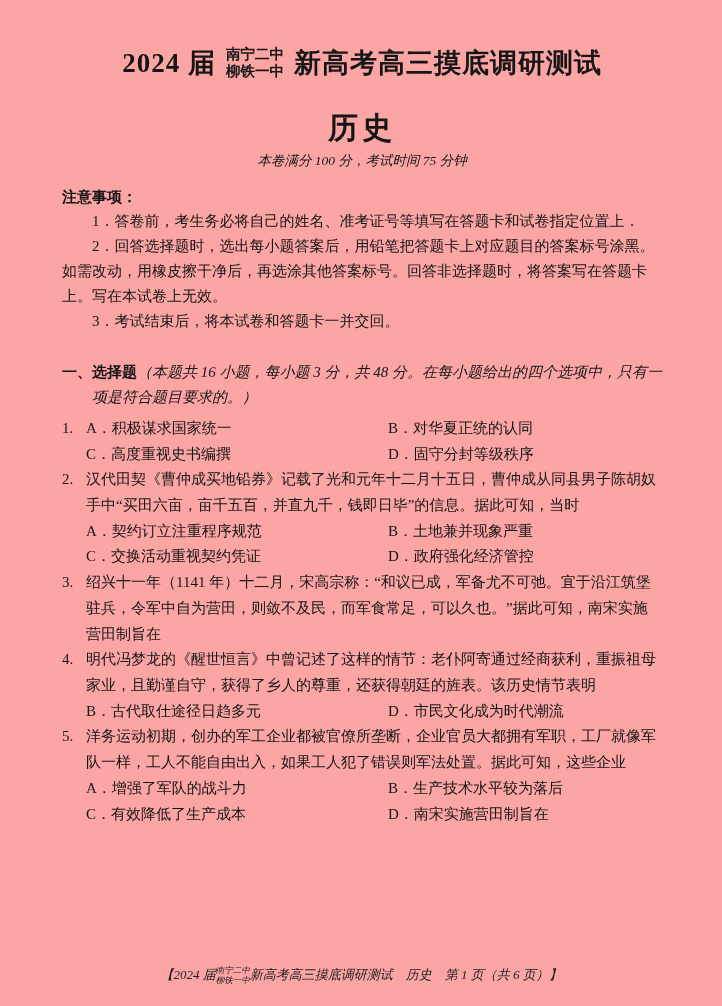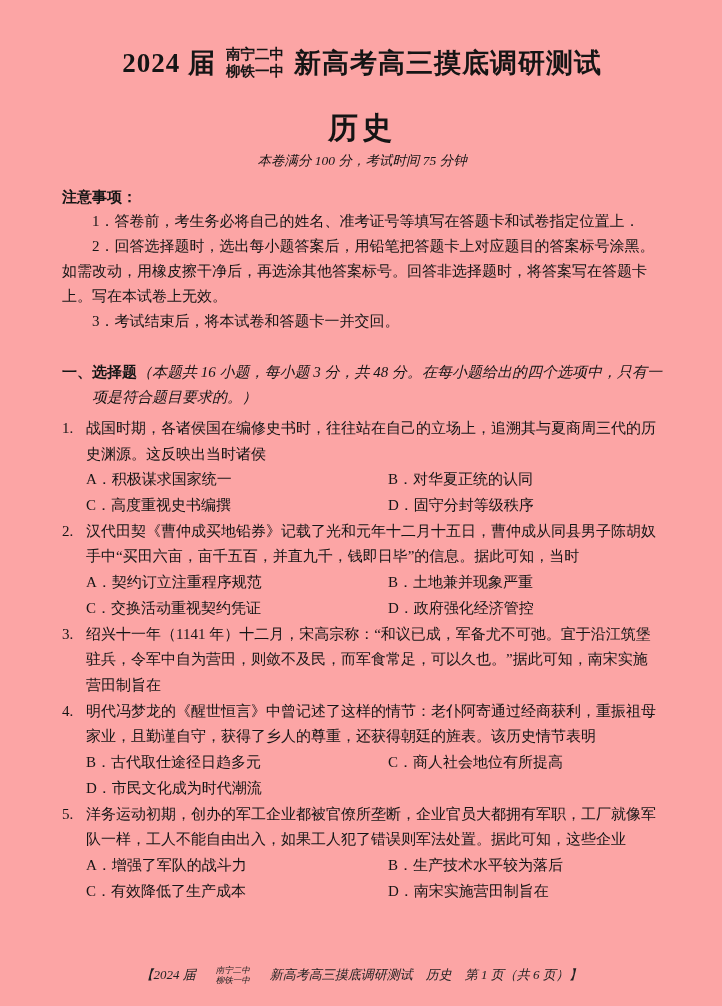--- a/index.html
+++ b/index.html
@@ -94,21 +94,21 @@
   .opts { display: grid; grid-template-columns: 302px 1fr; }
 
   
   .footer {
     position: absolute;
     left: 0; right: 0;
     bottom: 20px;
     display: flex;
     justify-content: center;
     align-items: center;
-    gap: 20px;
+    gap: 0;
     font-style: italic;
     font-size: 13px;
     line-height: 1.1;
     color: #222;
   }
   .footer .school-stack-sm {
     display: inline-flex;
     flex-direction: column;
     align-items: center;
     font-size: 8.5px;
@@ -142,21 +142,20 @@
 
   <div class="part-heading">
     <span class="part-label">一、选择题</span><span class="part-note">（本题共 16 小题，每小题 3 分，共 48 分。在每小题给出的四个选项中，只有一项是符合题目要求的。）</span>
   </div>
 
   <div class="questions">
 
     <div class="question">
       <span class="q-num">1.</span>
       <div class="q-body">
-        <div>战国时期，各诸侯国在编修史书时，往往站在自己的立场上，追溯其与夏商周三代的历史渊源。这反映出当时诸侯</div>
         <div class="opts">
           <div>A．积极谋求国家统一</div>
           <div>B．对华夏正统的认同</div>
           <div>C．高度重视史书编撰</div>
           <div>D．固守分封等级秩序</div>
         </div>
       </div>
     </div>
 
     <div class="question">
@@ -178,21 +177,20 @@
         <div>绍兴十一年（1141 年）十二月，宋高宗称：“和议已成，军备尤不可弛。宜于沿江筑堡驻兵，令军中自为营田，则敛不及民，而军食常足，可以久也。”据此可知，南宋实施营田制旨在</div>
       </div>
     </div>
 
     <div class="question">
       <span class="q-num">4.</span>
       <div class="q-body">
         <div>明代冯梦龙的《醒世恒言》中曾记述了这样的情节：老仆阿寄通过经商获利，重振祖母家业，且勤谨自守，获得了乡人的尊重，还获得朝廷的旌表。该历史情节表明</div>
         <div class="opts">
           <div>B．古代取仕途径日趋多元</div>
-          <div>C．商人社会地位有所提高</div>
           <div>D．市民文化成为时代潮流</div>
         </div>
       </div>
     </div>
 
     <div class="question">
       <span class="q-num">5.</span>
       <div class="q-body">
         <div>洋务运动初期，创办的军工企业都被官僚所垄断，企业官员大都拥有军职，工厂就像军队一样，工人不能自由出入，如果工人犯了错误则军法处置。据此可知，这些企业</div>
         <div class="opts">

